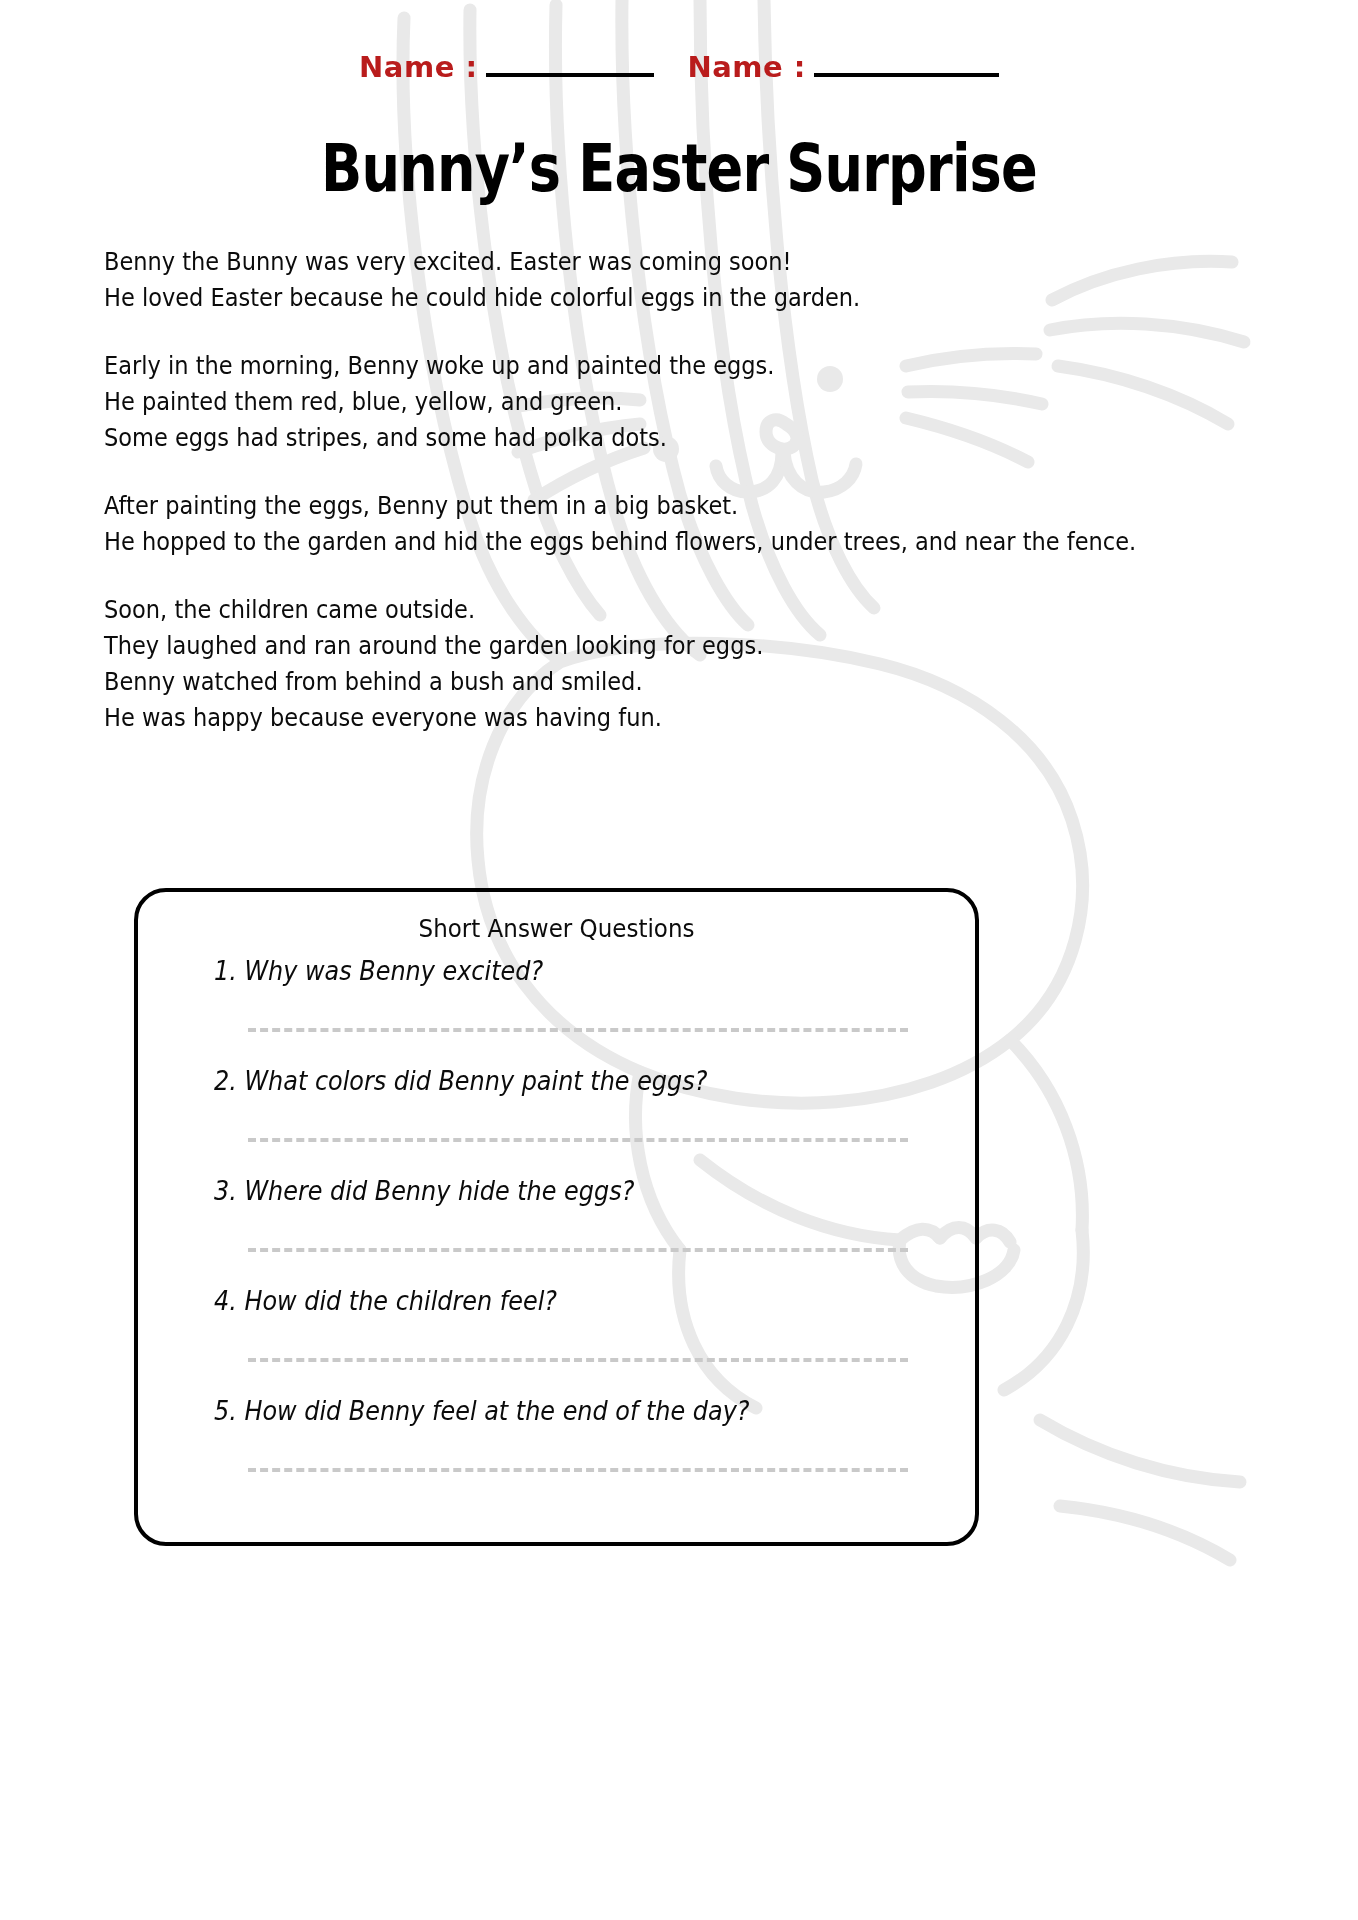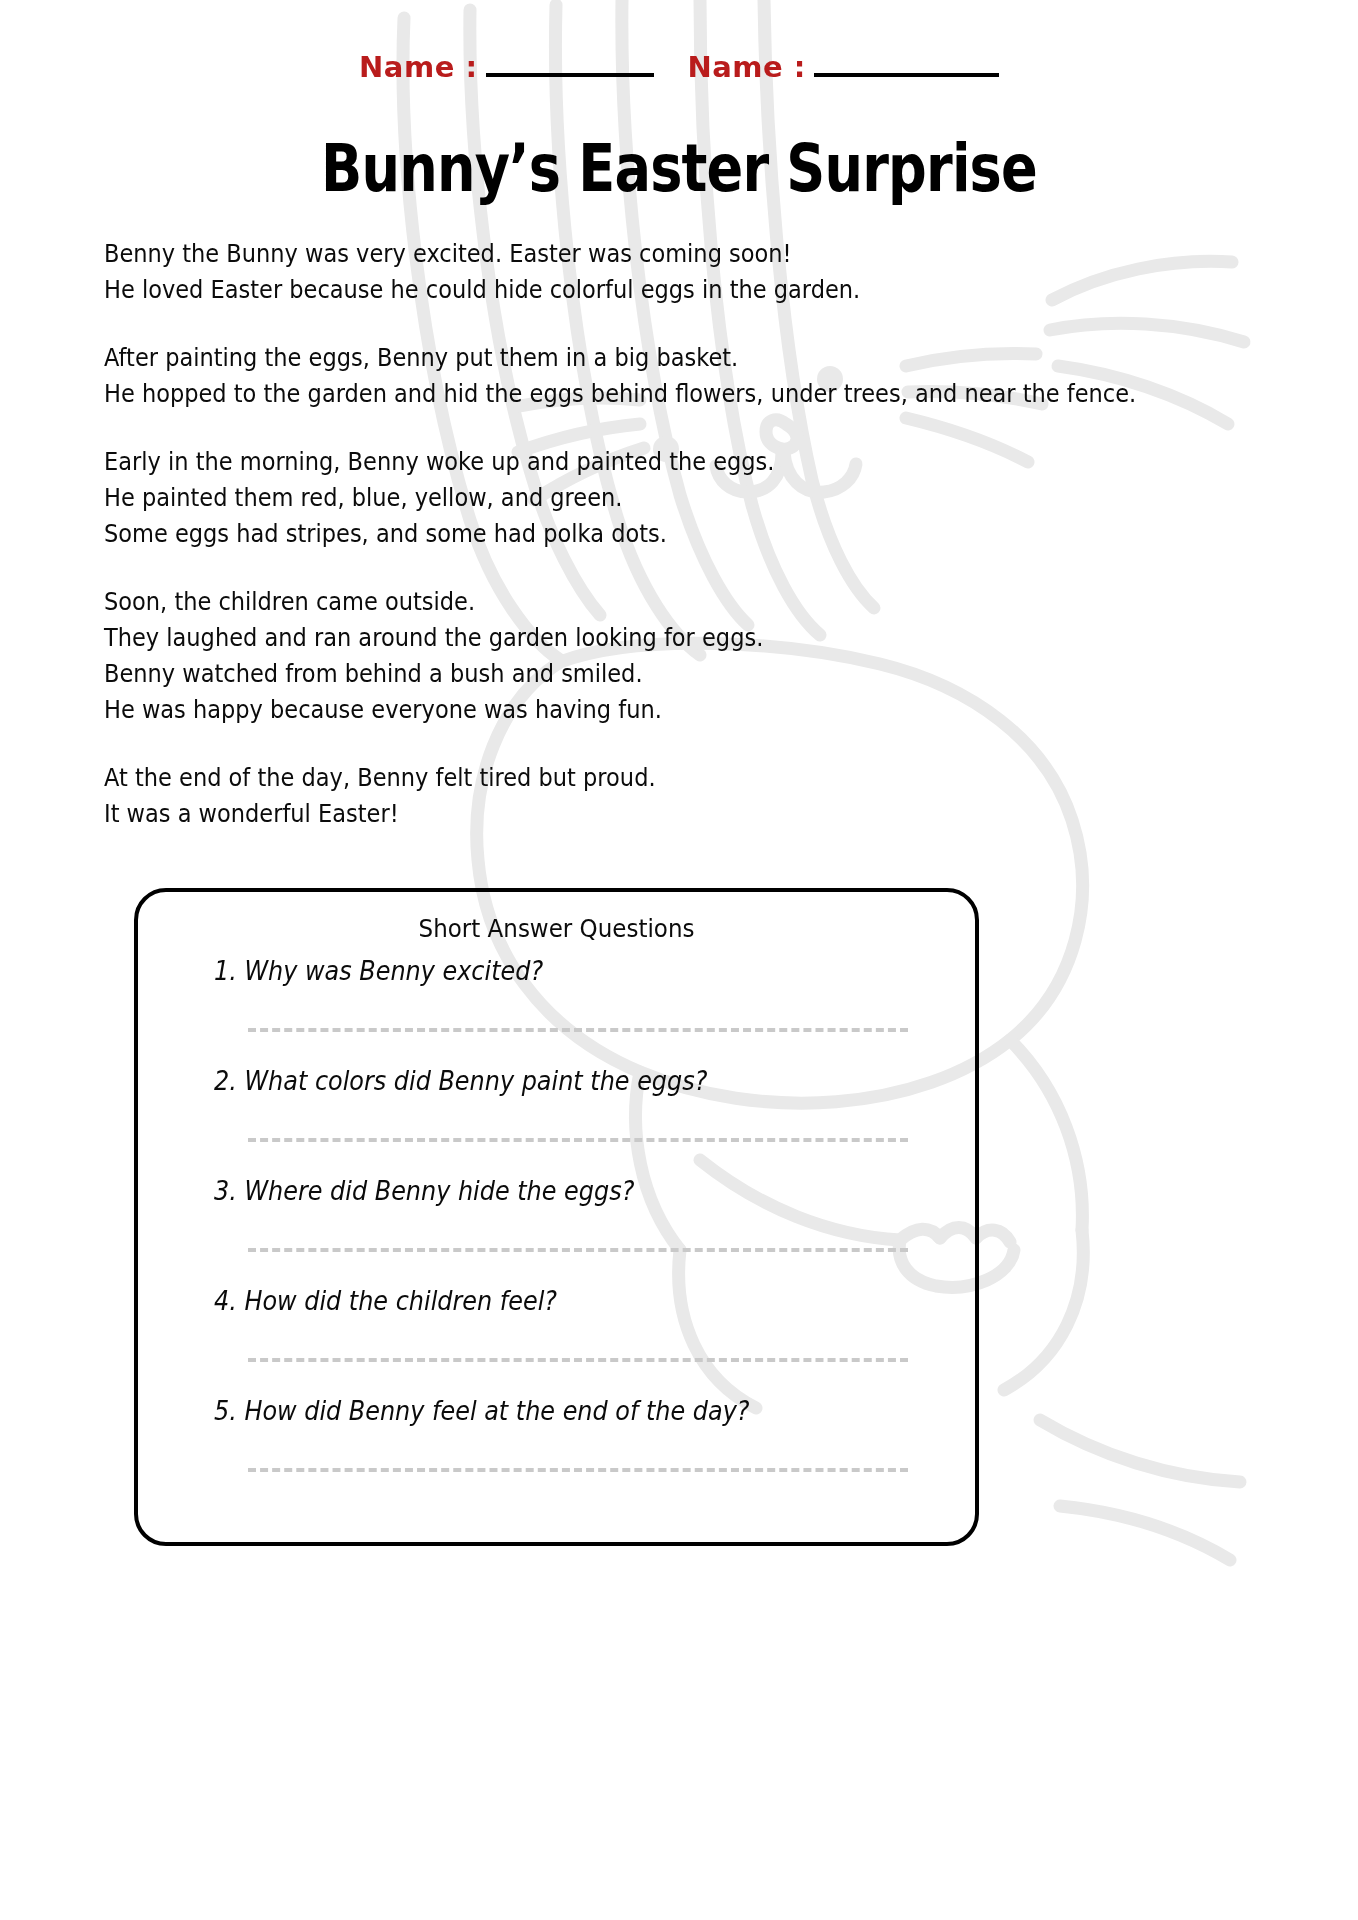--- a/index.html
+++ b/index.html
@@ -87,21 +87,21 @@
     white-space: nowrap;
   }
 
   
   #story {
     position: absolute;
     left: 104px;
     top: 236px;
     width: 1050px;
   }
-  .story-paragraph { margin: 0 0 32px 0; }
+  .story-paragraph { margin: 8px 0 32px 0; }
   .story-paragraph:last-child { margin-bottom: 0; }
   .story-line {
     font-family: "DejaVu Sans", sans-serif;
     font-size: 25px;
     line-height: 36px;
     color: #0b0b0b;
     white-space: nowrap;
     transform: scaleX(0.9);
     transform-origin: left center;
   }
@@ -225,41 +225,37 @@
   <div id="worksheet-title">Bunny’s Easter Surprise</div>
 
   <div id="story">
 
     <div class="story-paragraph">
       <div class="story-line">Benny the Bunny was very excited. Easter was coming soon!</div>
       <div class="story-line">He loved Easter because he could hide colorful eggs in the garden.</div>
     </div>
 
     <div class="story-paragraph">
-      <div class="story-line">After painting the eggs, Benny put them in a big basket.</div>
-      <div class="story-line">He hopped to the garden and hid the eggs behind flowers, under trees, and near the fence.</div>
-    </div>
-
-    <div class="story-paragraph">
       <div class="story-line">Early in the morning, Benny woke up and painted the eggs.</div>
       <div class="story-line">He painted them red, blue, yellow, and green.</div>
       <div class="story-line">Some eggs had stripes, and some had polka dots.</div>
+    </div>
+
+    <div class="story-paragraph">
+      <div class="story-line">After painting the eggs, Benny put them in a big basket.</div>
+      <div class="story-line">He hopped to the garden and hid the eggs behind flowers, under trees, and near the fence.</div>
     </div>
 
     <div class="story-paragraph">
       <div class="story-line">Soon, the children came outside.</div>
       <div class="story-line">They laughed and ran around the garden looking for eggs.</div>
       <div class="story-line">Benny watched from behind a bush and smiled.</div>
       <div class="story-line">He was happy because everyone was having fun.</div>
     </div>
 
-    <div class="story-paragraph">
-      <div class="story-line">At the end of the day, Benny felt tired but proud.</div>
-      <div class="story-line">It was a wonderful Easter!</div>
-    </div>
 
   </div>
 
   <div id="questions-box">
     <div id="questions-heading">Short Answer Questions</div>
 
     <div id="questions-list">
 
       <div class="question-item">
         <div class="question-text">1. Why was Benny excited?</div>

